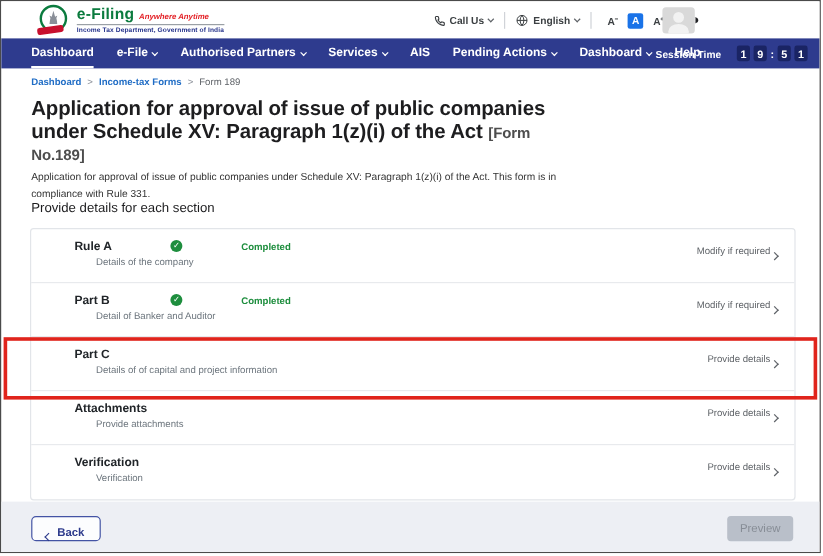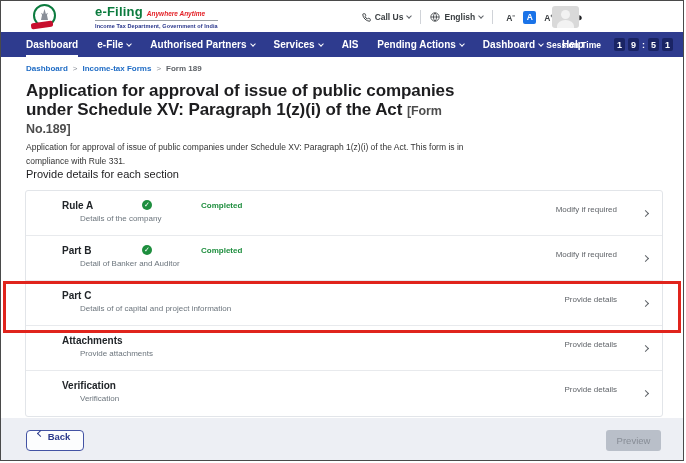--- a/index.html
+++ b/index.html
@@ -5,21 +5,21 @@
   * { margin:0; padding:0; box-sizing:border-box; }
   html,body { background:#fff; }
   body { font-family:"Liberation Sans", sans-serif; }
   .page {
     position:relative; width:684px; height:461px;
     border:1px solid #4a4a4a; background:#fff; overflow:hidden;
   }
 
   
   .topbar { position:absolute; top:0; left:0; width:100%; height:31px; background:#fff; }
-  .logo { position:absolute; left:32px; top:3px; display:flex; align-items:flex-start;gap:31px; }
+  .logo { position:absolute; left:32px; top:3px; display:flex; align-items:flex-start; }
   .emblem {
     width:23px; height:23px; border:2px solid #0b7b3e; border-radius:50%;
     position:relative; background:#fff; flex:0 0 auto;
   }
   .emblem .pillar { position:absolute; left:6px; top:3px; width:7px; height:11px; background:#8a8f98;
     clip-path:polygon(0 100%,15% 55%,0 35%,30% 45%,50% 0,70% 45%,100% 35%,85% 55%,100% 100%); }
   .emblem .ribbon { position:absolute; left:-4px; bottom:-3px; width:22px; height:6px; background:#c8102e;
     border-radius:2px; transform:rotate(-8deg); }
   .logo-text { margin-left:8px; }
   .logo-row1 { display:flex; align-items:baseline; border-bottom:1px solid #9aa0a6; padding-bottom:1px; }
@@ -51,54 +51,54 @@
   .session { position:absolute; right:10px; top:0; height:25px; display:flex; align-items:center; }
   .session-label { color:#fff; font-size:8.5px; font-weight:bold; margin-right:10px; }
   .digit { background:#1a2464; color:#fff; font-size:9px; font-weight:bold; width:11px; height:13px;
     border-radius:2px; display:flex; align-items:center; justify-content:center; margin-left:3px; }
   .colon { color:#fff; font-size:9px; font-weight:bold; margin-left:3px; }
 
   
   .breadcrumb { position:absolute; top:63px; left:25px; font-size:8px; display:flex; align-items:center; }
   .crumb-link { color:#1f6cc5; font-weight:bold; }
   .crumb-sep { color:#8a8f98; margin:0 5px; }
-  .crumb-current { color:#5f6368; font-weight:bold;text-align:right; }
+  .crumb-current { color:#5f6368; font-weight:normal;text-align:right; }
 
   
   .page-title { position:absolute; top:81px; left:25px; width:452px;
     font-size:17px; line-height:1.1; font-weight:bold; color:#1d1d1f; letter-spacing:-0.1px; }
   .title-suffix { font-size:12.5px; color:#4d4d4d; }
   .page-desc { position:absolute; top:139px; left:25px; width:460px;
     font-size:8.5px; line-height:1.65; color:#333; }
   .section-heading { position:absolute; top:167px; left:25px; font-size:11px; font-weight:normal; color:#1d1d1f; }
 
   
   .card { position:absolute; top:189px; left:24px; width:638px; height:227px;
     background:#fff; border:1px solid #e2e5e9; border-radius:3px; }
   .row { position:relative; height:45px; border-bottom:1px solid #e8eaed; cursor:pointer; }
   .row:last-child { border-bottom:none; }
   .row-title { position:absolute; left:36px; top:9px; font-size:10px; font-weight:bold; color:#212529; }
   .row-sub { position:absolute; left:54px; top:23px; font-size:8px; color:#6c757d; }
   .badge { position:absolute; left:116px; top:9px; display:flex; align-items:center;gap:45px; }
   .badge-circle { width:10px; height:10px; background:#1e8e3e; border-radius:50%; color:#fff;
     font-size:7px; display:flex; align-items:center; justify-content:center; margin-right:4px; }
   .badge-label { color:#1e8e3e; font-size:8px; font-weight:bold; }
-  .row-action { position:absolute; right:45px; top:14px; font-size:8px; color:#5f6368; }
+  .row-action { position:absolute; right:20px; top:14px; font-size:8px; color:#5f6368; }
   .chev { position:absolute; right:14px; top:20px; width:5px; height:5px;
     border-top:1.4px solid #5f6368; border-right:1.4px solid #5f6368; transform:rotate(45deg); }
 
   
   .annotation { position:absolute; left:2px; top:280px; width:678px; height:52px;
     border:3px solid #e0241c; z-index:6; pointer-events:none; }
 
   
   .footer { position:absolute; left:0; top:417px; width:100%; height:44px; background:#edeff4; }
   .back-btn { position:absolute; left:25px; top:12px; width:58px; height:21px; background:#fcfdfe;
     border:1px solid #4353a4; border-radius:4px; color:#2c3a8c; font-size:9.5px; font-weight:bold;
-    display:flex; align-items:flex-start; justify-content:center; cursor:pointer; font-family:inherit; }
+    display:flex; align-items:flex-end; justify-content:center; cursor:pointer; font-family:inherit; }
   .back-chev { width:5px; height:5px; border-left:1.5px solid #2c3a8c; border-bottom:1.5px solid #2c3a8c;
     transform:rotate(45deg); margin-right:5px; margin-left:-2px; }
   .preview-btn { position:absolute; right:22px; top:12px; width:55px; height:21px; background:#b9bfc9;
     border:none; border-radius:3px; color:#878d96; font-size:9.5px; font-weight:normal;
     display:flex; align-items:center; justify-content:center; font-family:inherit; }
 </style>
 </head>
 <body>
 
 <div class="page">

